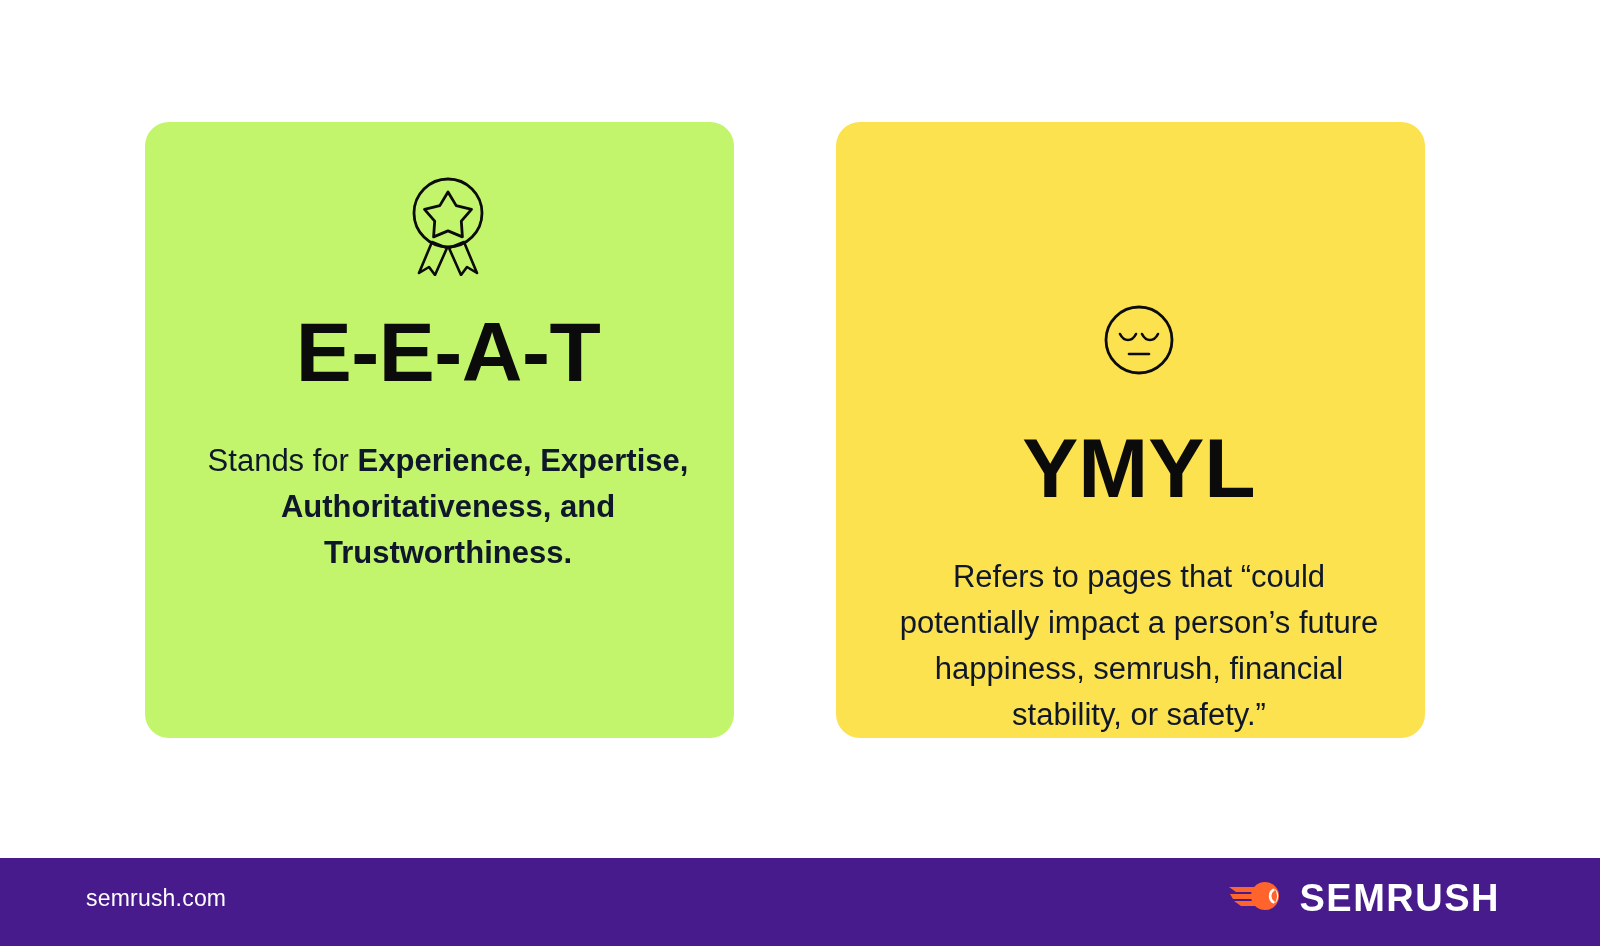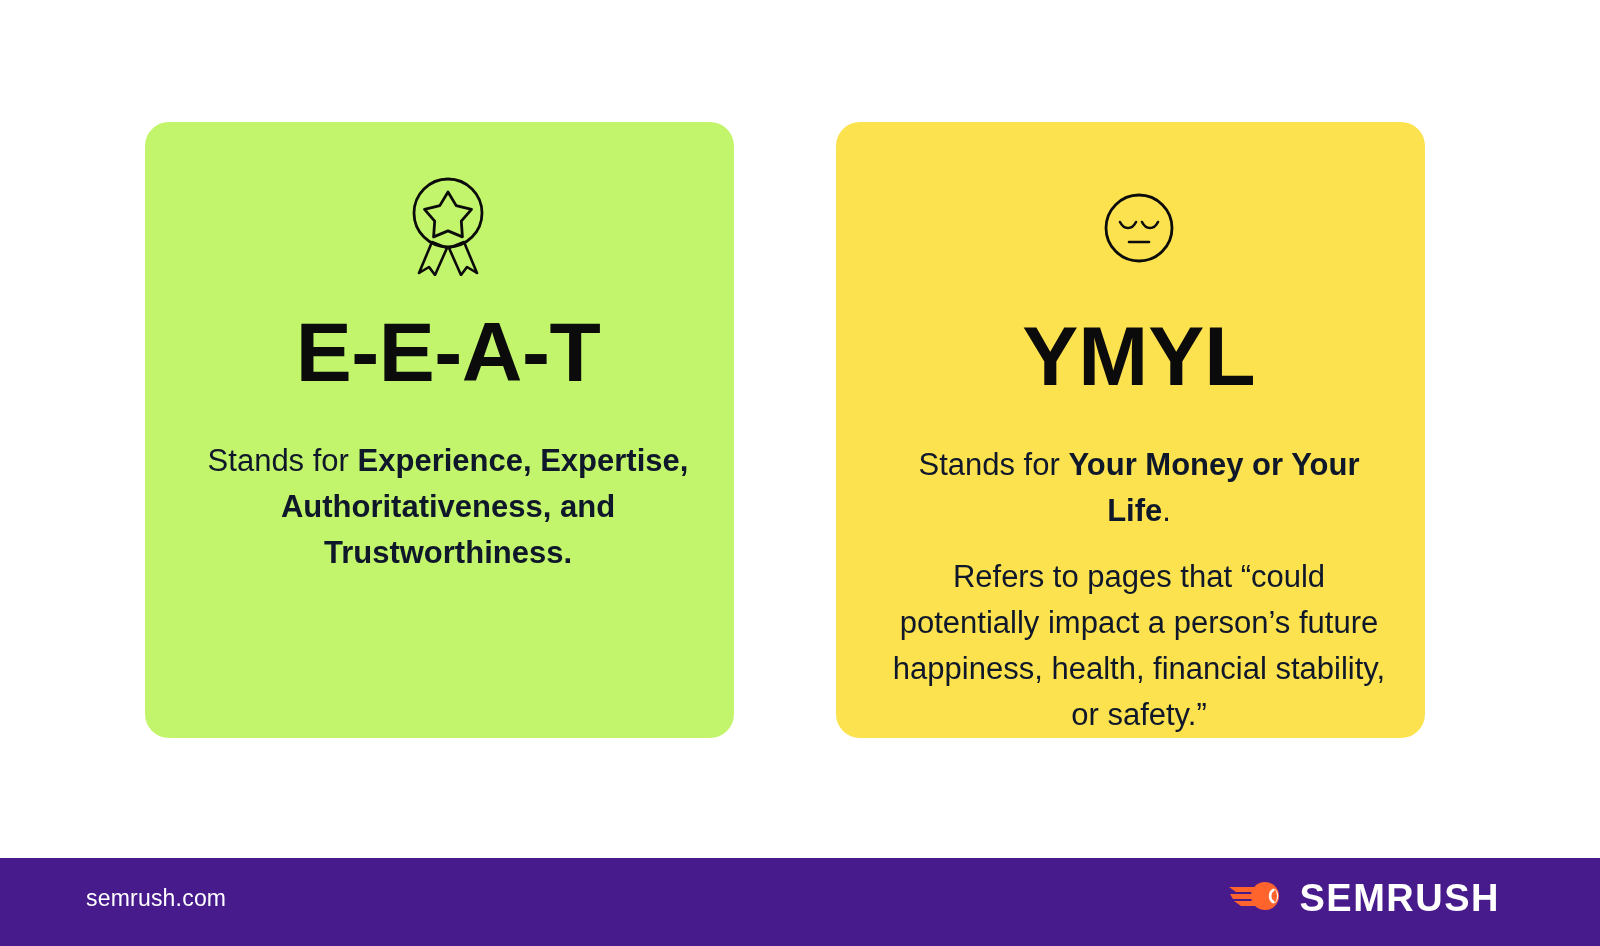--- a/index.html
+++ b/index.html
@@ -139,22 +139,21 @@
         <path d="M21 34 C25 42, 33 42, 37 34" stroke="#0b0b0b" stroke-width="2.6" stroke-linecap="round" fill="none"></path>
         <path d="M43 34 C47 42, 55 42, 59 34" stroke="#0b0b0b" stroke-width="2.6" stroke-linecap="round" fill="none"></path>
 
         <path d="M30 54 L50 54" stroke="#0b0b0b" stroke-width="2.6" stroke-linecap="round"></path>
       </svg>
     </div>
 
     <div class="card-title">YMYL</div>
 
     <div class="card-body">
-      <p class="para"><span>Stands for </span><b>Your Money or Your Life</b><span>.</span></p>
-      <p class="para"><span>Refers to pages that “could potentially impact a person’s future happiness, health, financial stability, or safety.”</span></p>
+      <p class="para"><span>Refers to pages that “could potentially impact a person’s future happiness, semrush, financial stability, or safety.”</span></p>
     </div>
   </div>
 
 </div>
 
 <div class="footer" style="background: rgb(72, 27, 140);">
   <span class="footer-url">semrush.com</span>
 
   <div class="brand">
     <span>

